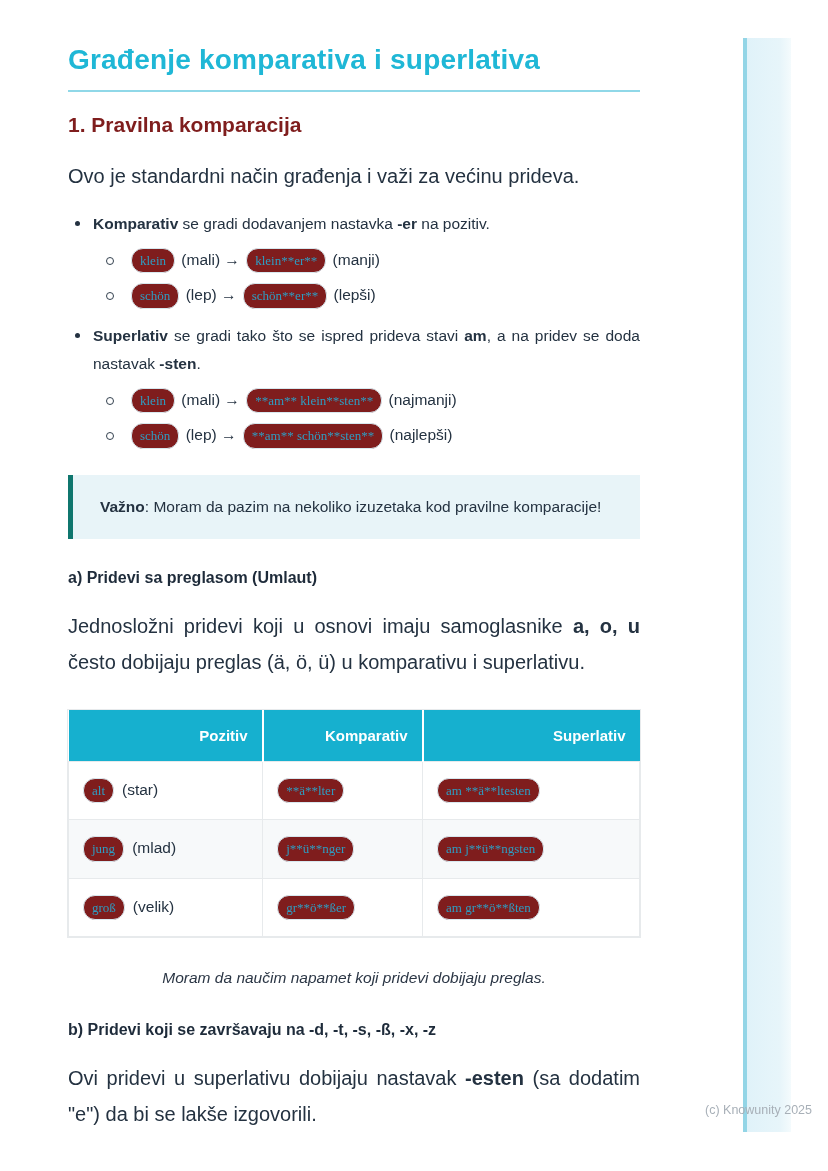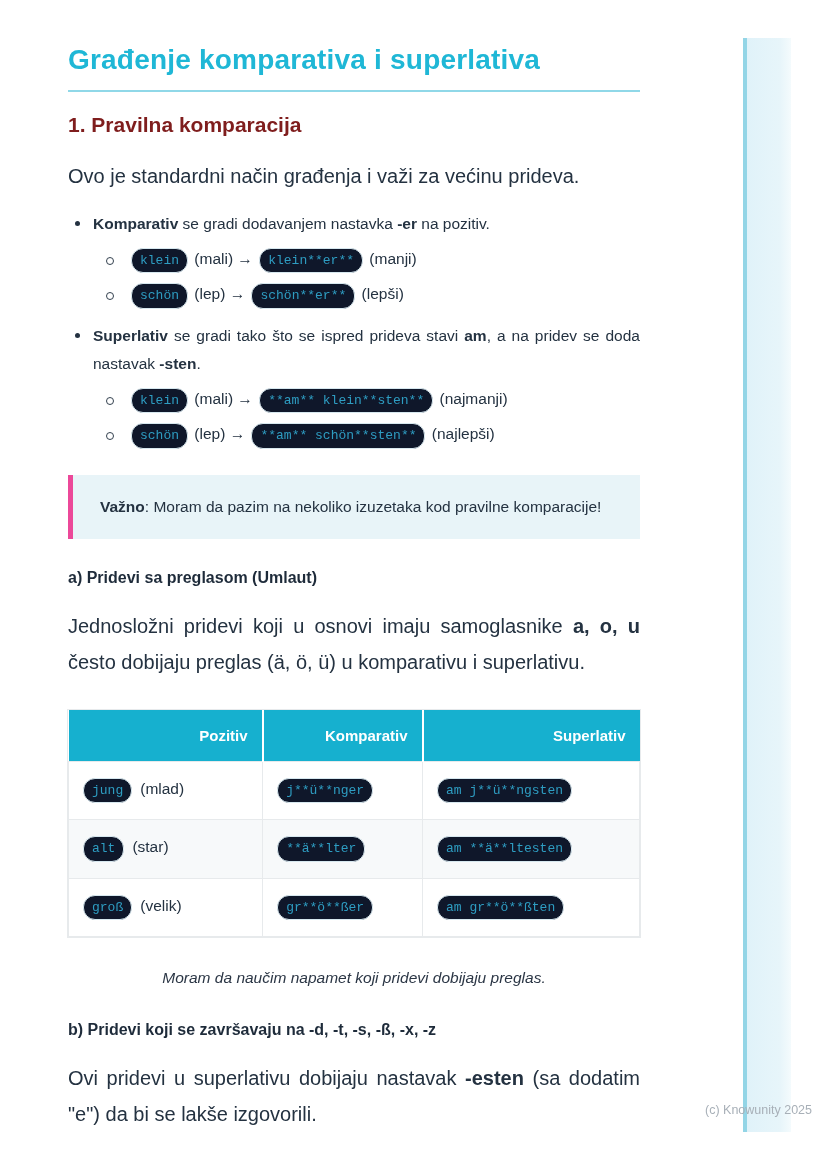--- a/index.html
+++ b/index.html
@@ -39,24 +39,24 @@
   }
   .body-text{
     margin:21px 0 0 0;
     font-size:20px;
     line-height:1.8;
     color:#243241;
   }
   .justify{text-align:justify;}
   .seg-b{font-weight:700;}
   .code-chip{
-    font-family:Liberation Mono, monospace;
+    font-family:Liberation Serif, serif;
     font-size:13px;
     color:#2e9dc2;
-    background:#0f172a;
+    background:#7f1d1d;
     border:1px solid #d7e8ef;
     border-radius:12px;
     padding:3px 8px;
     white-space:nowrap;
     display:inline-block;
     line-height:1.35;
   }
   
   .main-list{
     list-style:none;
@@ -96,21 +96,21 @@
     margin-right:15px;
     flex-shrink:0;
     display:inline-block;
   }
   .ex-content{display:inline;}
   .ex-content .code-chip{margin:0 2px;}
   
   .callout{
     margin-top:26px;
     background:#e8f4f8;
-    border-left:5px solid #ec4899;
+    border-left:5px solid #0f766e;
     padding:18px 27px 18px 27px;
   }
   .callout p{
     margin:0;
     font-size:15.5px;
     line-height:1.8;
   }
   h3{
     margin:30px 0 0 0;
     font-size:16px;
@@ -234,30 +234,30 @@
       </colgroup>
     <thead>
       <tr>
         <th>Pozitiv</th>
         <th>Komparativ</th>
         <th>Superlativ</th>
       </tr>
     </thead>
     <tbody>
       <tr>
+        <td><span class="code-chip">alt</span><span class="pos-note">(star)</span></td>
+        <td><span class="code-chip">**ä**lter</span></td>
+        <td><span class="code-chip">am **ä**ltesten</span></td>
+      </tr>
+      <tr>
         <td><span class="code-chip">jung</span><span class="pos-note">(mlad)</span></td>
         <td><span class="code-chip">j**ü**nger</span></td>
         <td><span class="code-chip">am j**ü**ngsten</span></td>
       </tr>
       <tr>
-        <td><span class="code-chip">alt</span><span class="pos-note">(star)</span></td>
-        <td><span class="code-chip">**ä**lter</span></td>
-        <td><span class="code-chip">am **ä**ltesten</span></td>
-      </tr>
-      <tr>
         <td><span class="code-chip">groß</span><span class="pos-note">(velik)</span></td>
         <td><span class="code-chip">gr**ö**ßer</span></td>
         <td><span class="code-chip">am gr**ö**ßten</span></td>
       </tr>
     </tbody>
   </table>
 
   <p class="note">Moram da naučim napamet koji pridevi dobijaju preglas.</p>
 
   <h3>b) Pridevi koji se završavaju na -d, -t, -s, -ß, -x, -z</h3>

